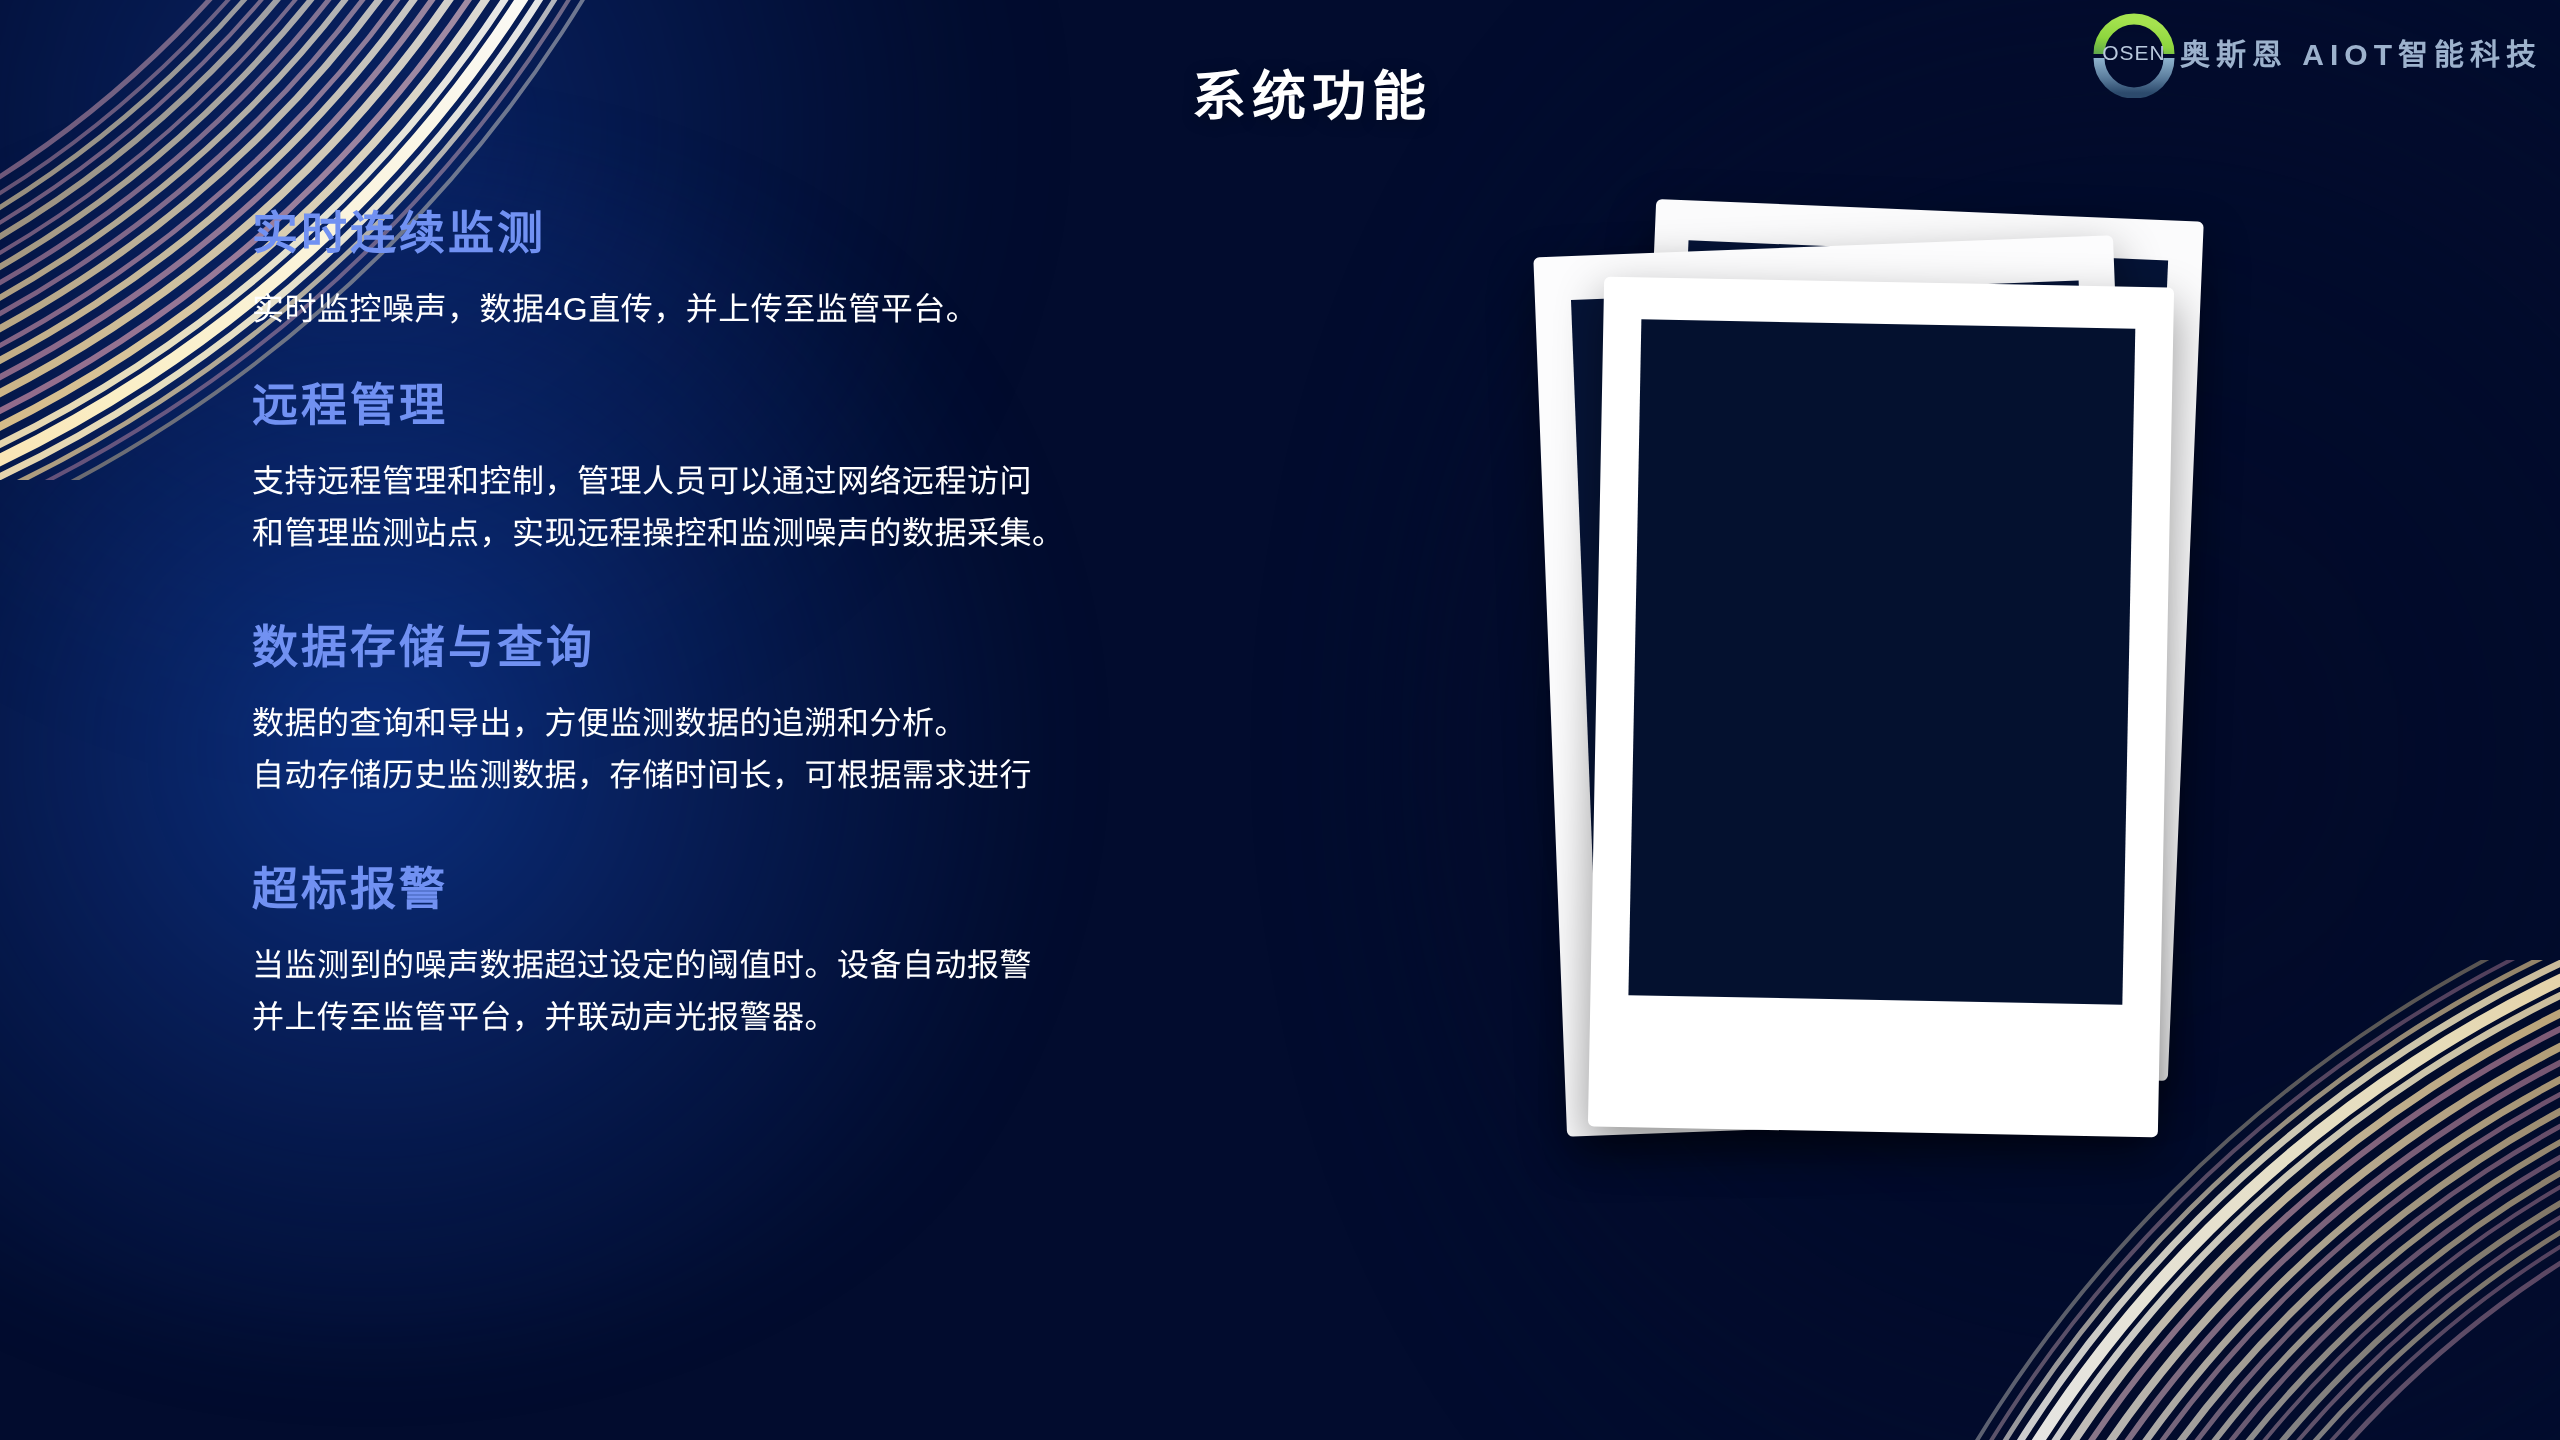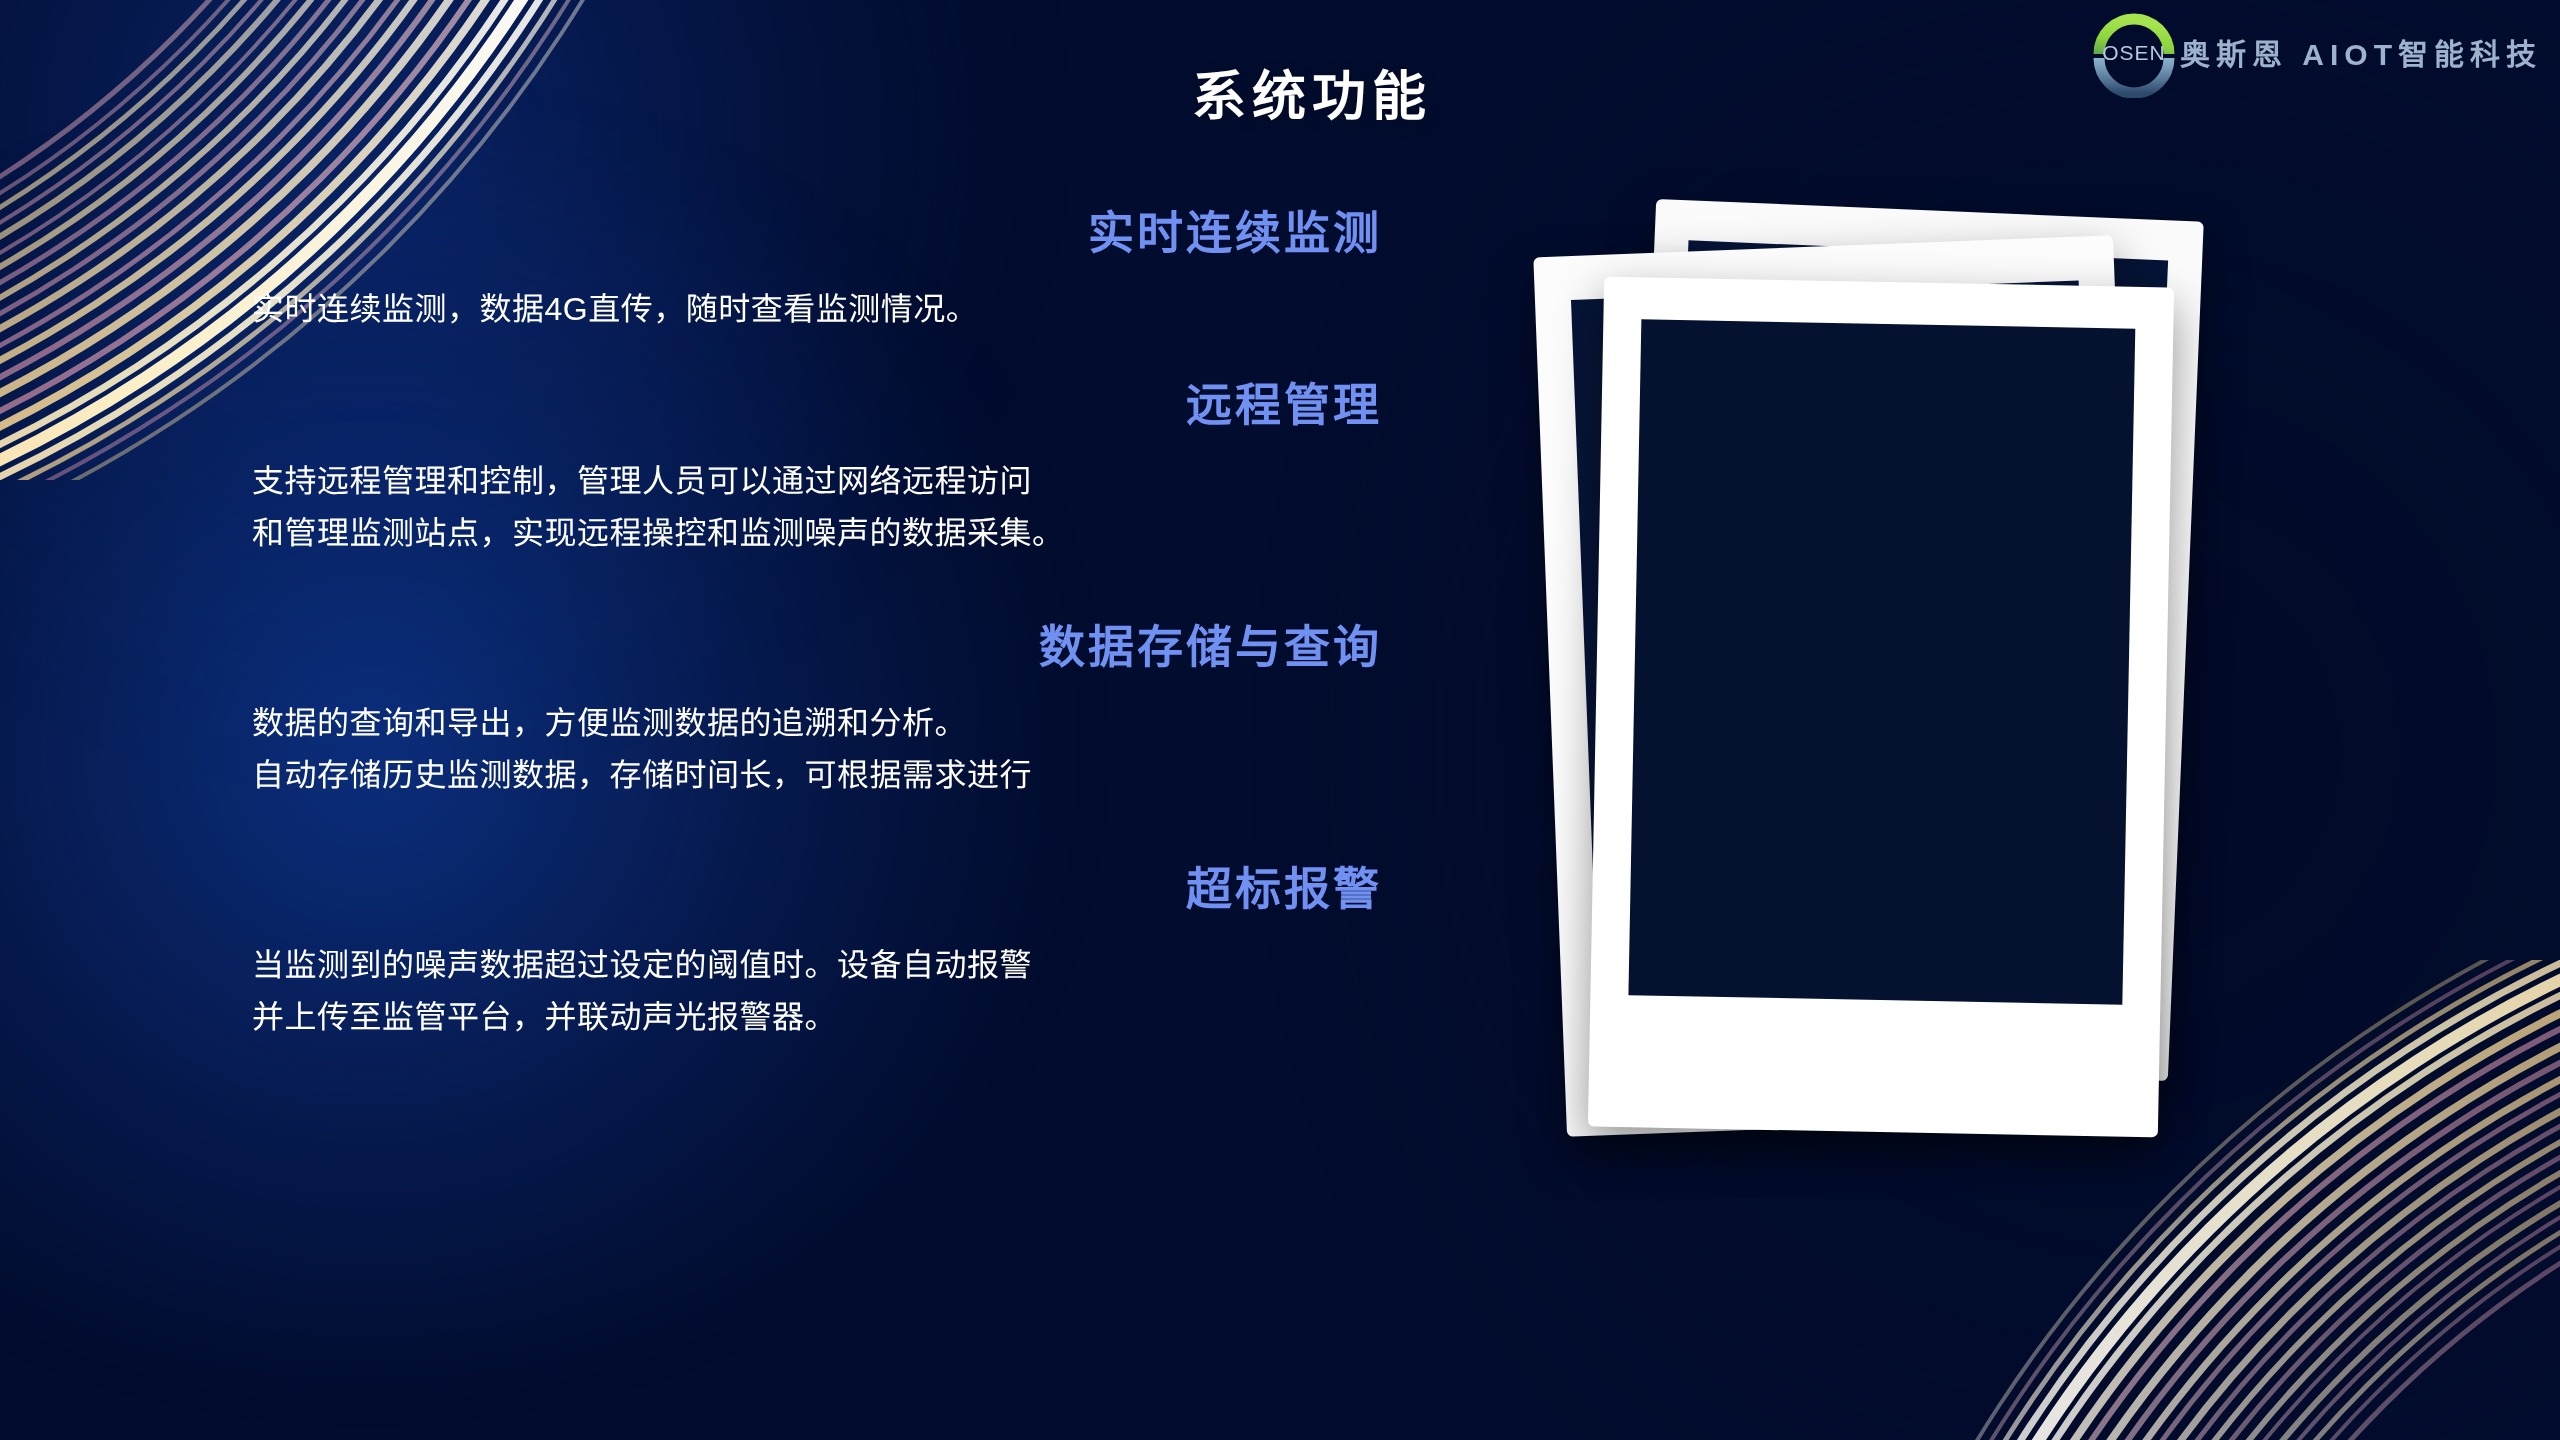--- a/index.html
+++ b/index.html
@@ -122,21 +122,20 @@
   .section:last-child { margin-bottom: 0; }
 
   .sec-heading {
     font-size: 46px;
     font-weight: 700;
     color: #7191f2;
     letter-spacing: 3px;
     line-height: 1.18;
     margin: 0 0 24px 0;
     white-space: nowrap;
-    text-align: right;
   }
   .sec-body {
     font-size: 32px;
     font-weight: 400;
     color: #ffffff;
     line-height: 1.62;
     letter-spacing: 0.5px;
     margin: 0;
   }
   .sec-body .ln { display: block; }
@@ -317,21 +316,21 @@
       <div class="logo-osen-text">OSEN</div>
     </div>
     <div class="brand-name">奥斯恩 AIOT智能科技</div>
   </div>
 
   <div class="content">
 
     <div class="section">
       <div class="sec-heading">实时连续监测</div>
       <div class="sec-body">
-        <span class="ln">实时连续监测，数据4G直传，随时查看监测情况。</span>
+        <span class="ln">实时监控噪声，数据4G直传，并上传至监管平台。</span>
       </div>
     </div>
 
     <div class="section">
       <div class="sec-heading">远程管理</div>
       <div class="sec-body">
         <span class="ln">支持远程管理和控制，管理人员可以通过网络远程访问</span>
         <span class="ln">和管理监测站点，实现远程操控和监测噪声的数据采集。</span>
       </div>
     </div>

